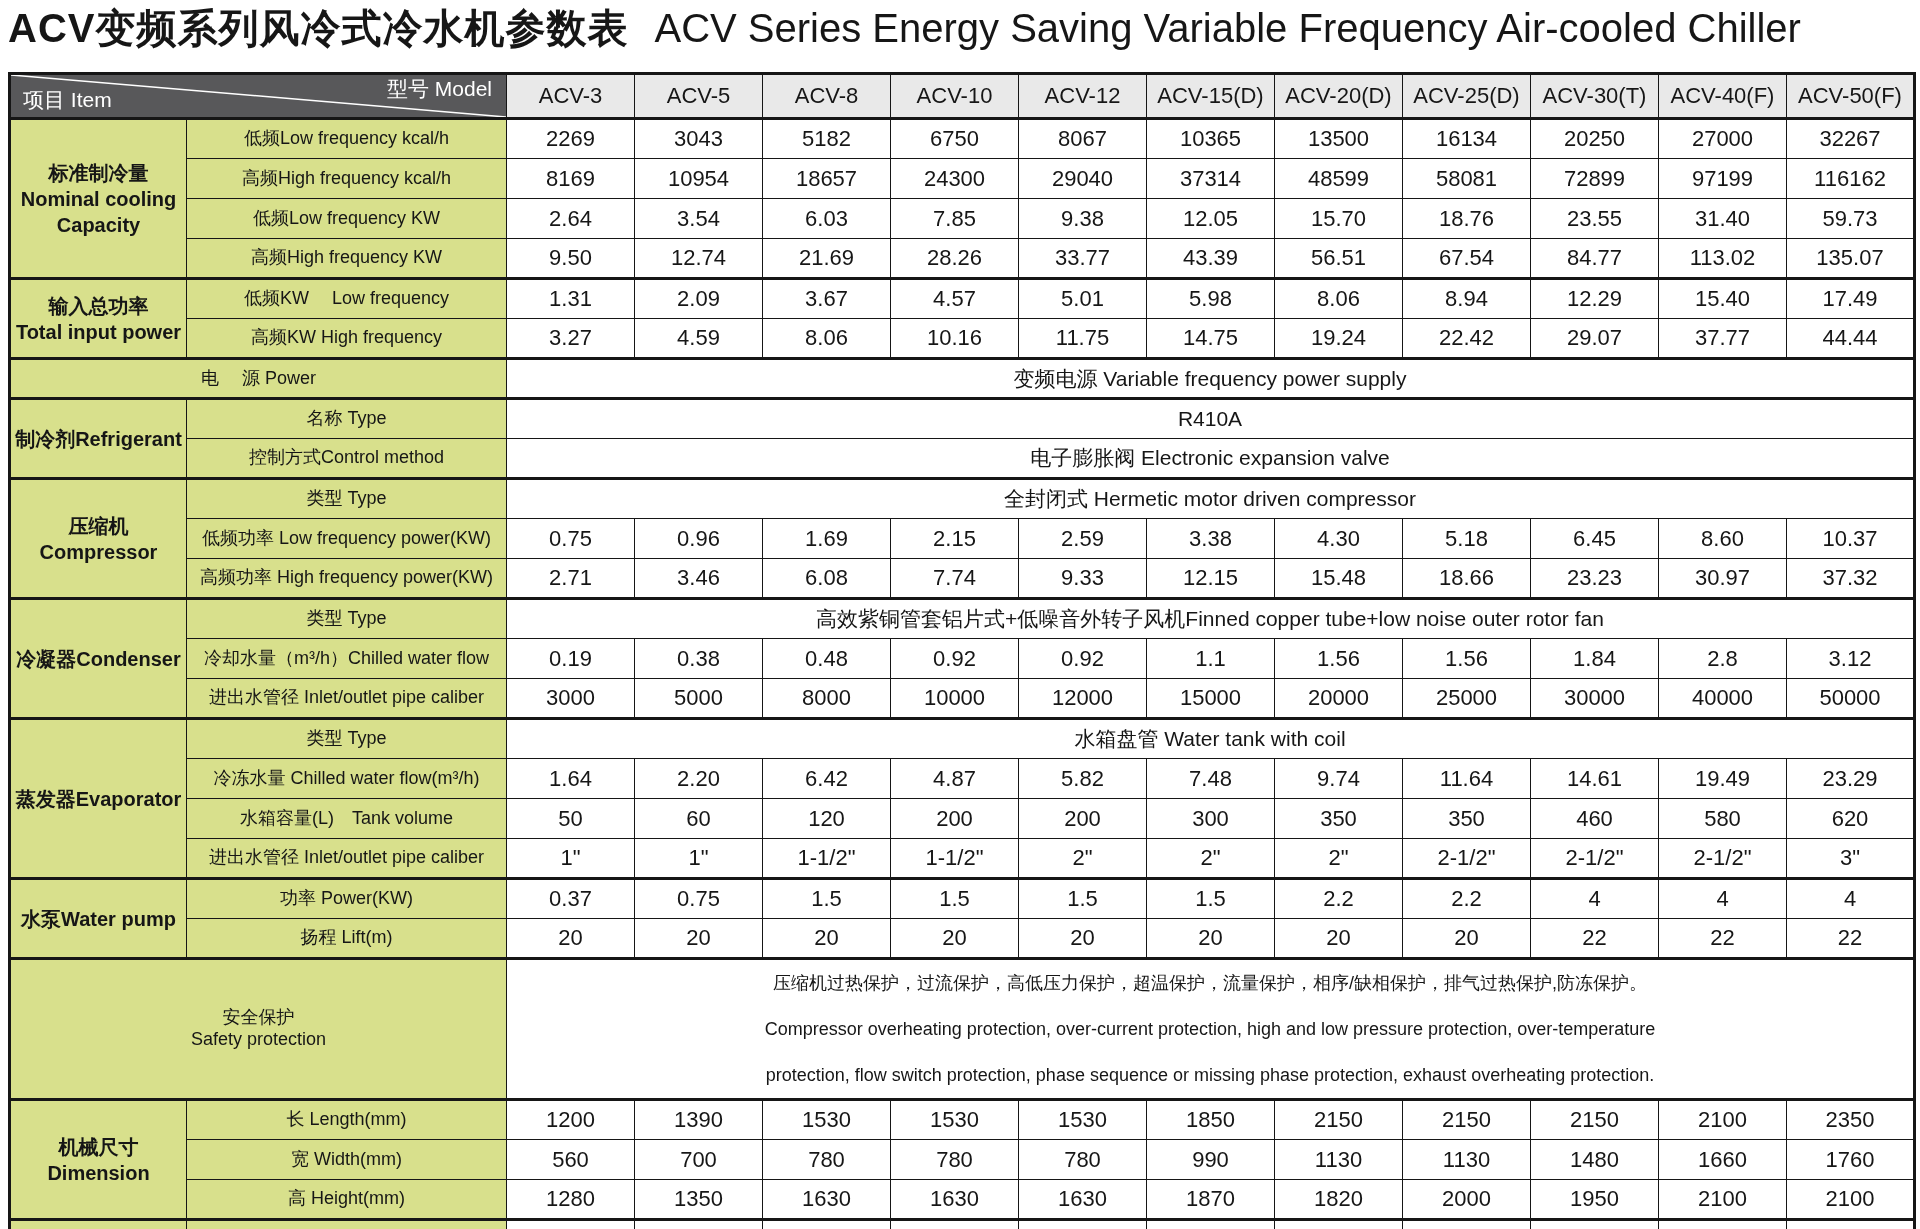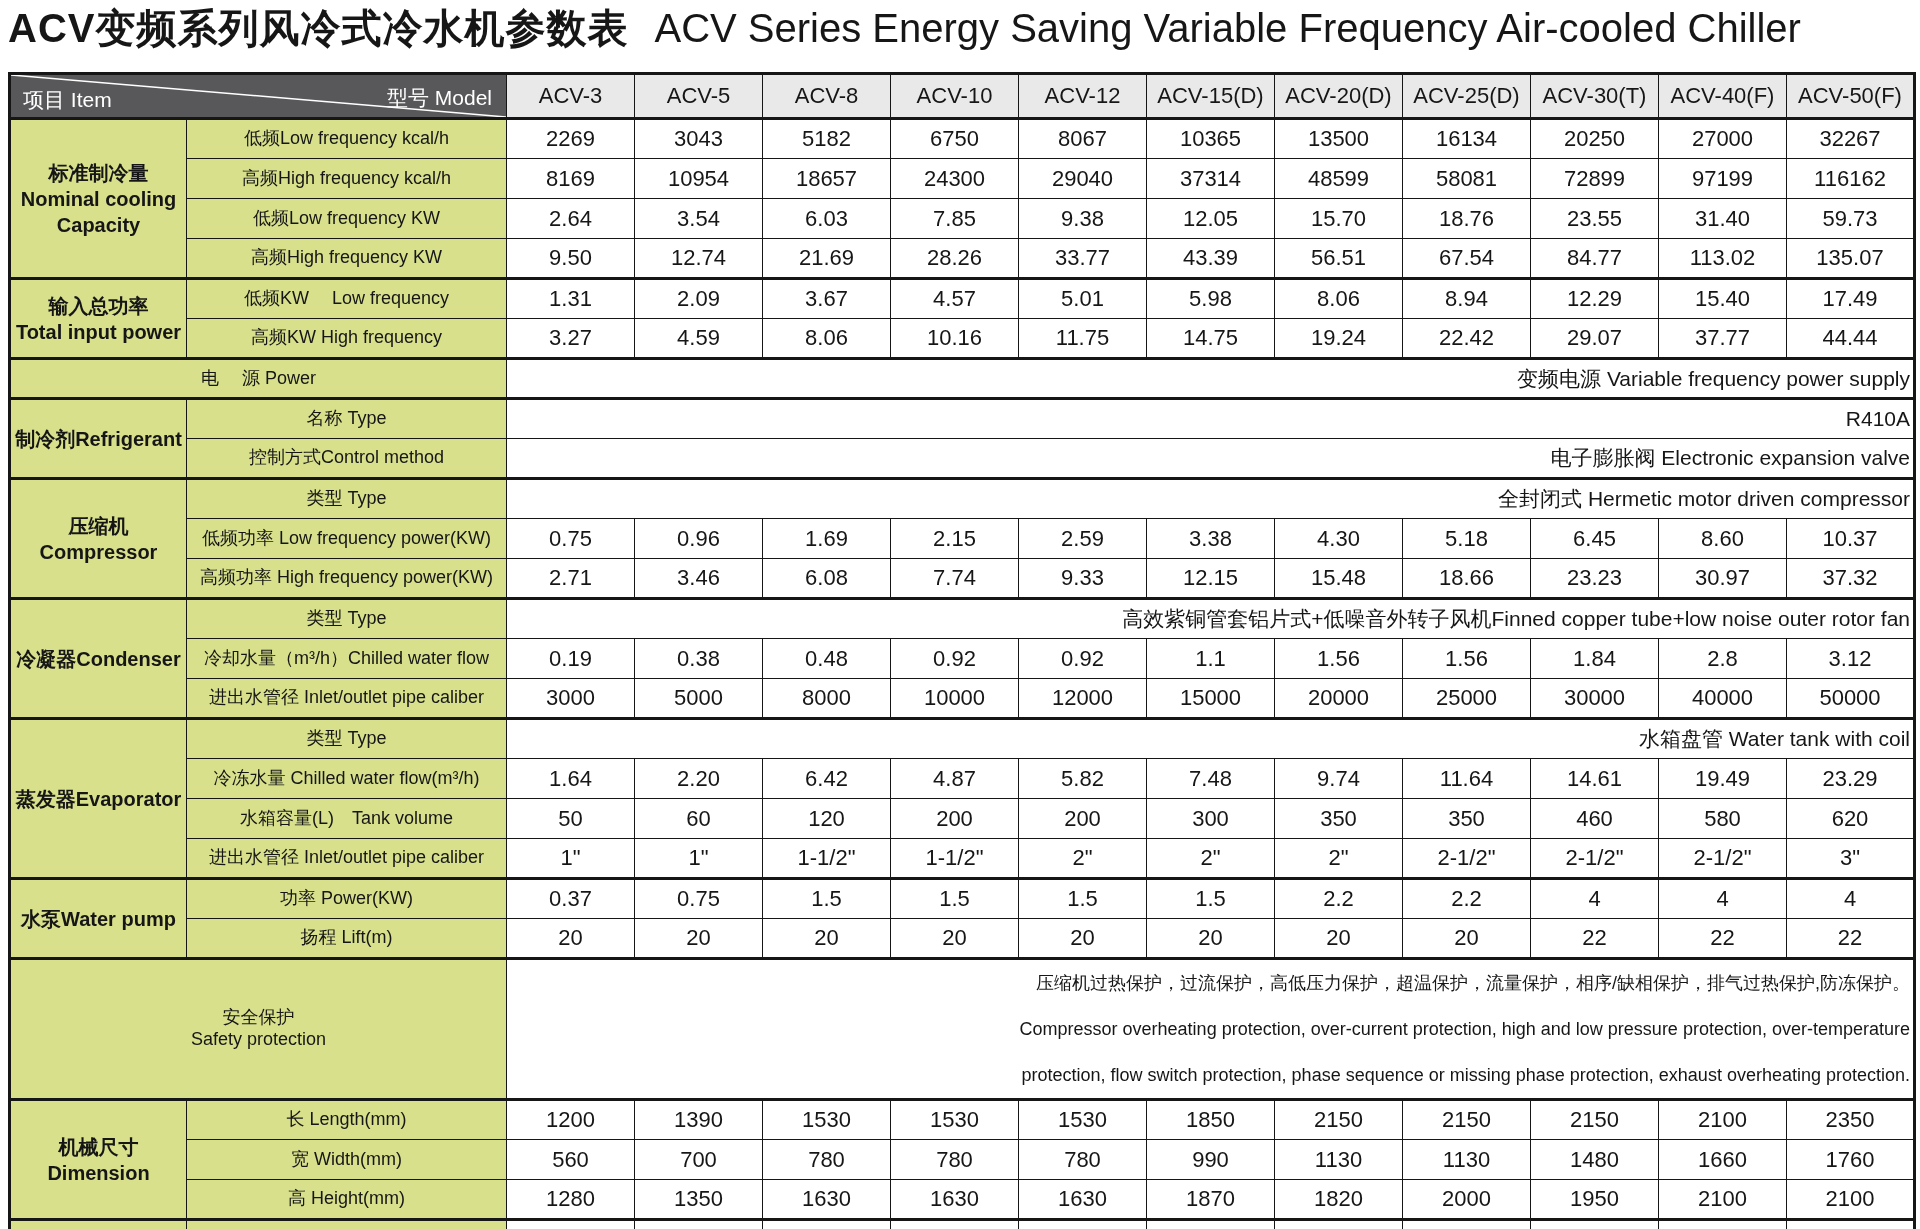--- a/index.html
+++ b/index.html
@@ -34,28 +34,28 @@
   tr.header-row { height: 45px; }
   tr.tall { height: 110px; }
   tr.sec-start td, tr.sec-start th { border-top-width: 3px; }
   tr.header-row th { border-bottom-width: 3px; }
 
   .corner {
     background: #58585a; color: #ffffff;
     position: relative; padding: 0;
   }
   .corner svg { position: absolute; left: 0; top: 0; width: 100%; height: 100%; display: block; }
-  .corner-model { position: absolute; top: 9px; right: 14px; font-size: 21px; font-weight: 400; }
+  .corner-model { position: absolute; top: 0; right: 14px; font-size: 21px; font-weight: 400; }
   .corner-item  { position: absolute; bottom: 3px; left: 12px; font-size: 21px; font-weight: 400; }
 
   .model-cell { background: #e9e9e9; font-size: 22px; font-weight: 400; }
   .group-cell { background: #d8e08c; font-size: 20px; line-height: 1.3; font-weight: bold; }
   .label-cell { background: #d8e08c; font-size: 18px; line-height: 1.2; }
   .value-cell { background: #ffffff; font-size: 22px; }
-  .value-cell.merged { font-size: 21px; text-align: right; }
+  .value-cell.merged { font-size: 21px; }
   tr.tall .value-cell.merged { line-height: 46px; font-size: 18px; }
 </style>
 </head>
 <body>
 
 <div class="title-bar">
   <span class="title-zh">ACV变频系列风冷式冷水机参数表</span><span class="title-en">ACV Series Energy Saving Variable Frequency Air-cooled Chiller</span>
 </div>
 
 <table class="spec">

